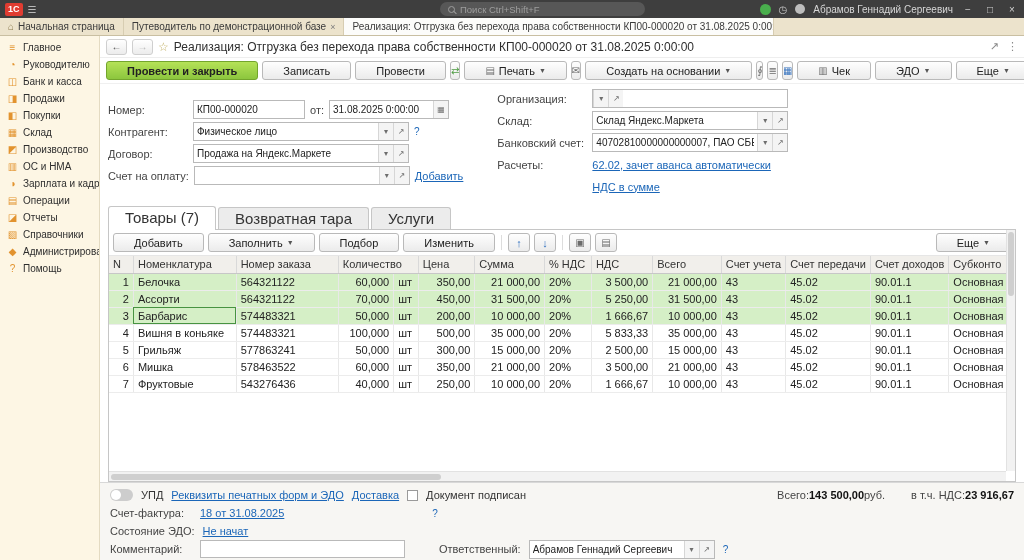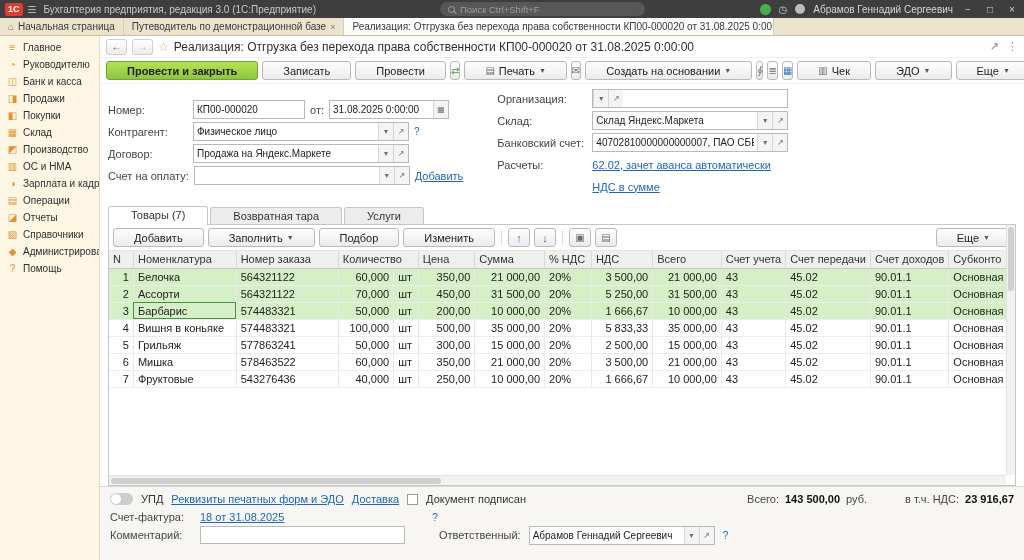--- a/index.html
+++ b/index.html
@@ -66,21 +66,21 @@
   .fld{display:flex;align-items:stretch;border:1px solid #b9b9b9;height:19px;background:#fff}
   .fld input{border:0;outline:0;font-size:10px;padding:0 3px;font-family:inherit;flex:1;min-width:0;color:#222;background:transparent}
   .fbtn{width:15px;border-left:1px solid #d6d6d6;display:flex;align-items:center;justify-content:center;color:#6e6e6e;font-size:8px;background:#f4f4f4;cursor:pointer}
   .f-number{width:112px}.f-date{width:120px}.f-main{width:216px}.f-right{width:196px}.f-resp{width:186px}.f-comment{width:205px;border:1px solid #b9b9b9;height:18px}
   .f-comment input{width:100%;height:100%;border:0;outline:0;font-size:10px;padding:0 3px;font-family:inherit}
   a.link{color:#1b66b8;text-decoration:underline;cursor:pointer;white-space:nowrap}
   .q{color:#1b66b8;font-size:10px;cursor:pointer}
 
   
   .doctabs{flex:0 0 21px;display:flex;gap:2px;padding:3px 8px 0;align-items:flex-end}
-  .dtab{border:1px solid #c6c6c6;border-bottom:0;border-radius:3px 3px 0 0;padding:2px 22px 2px;background:#ececec;color:#333;font-size:11px;cursor:pointer}
+  .dtab{border:1px solid #c6c6c6;border-bottom:0;border-radius:3px 3px 0 0;padding:2px 16px 2px;background:#ececec;color:#333;font-size:15px;cursor:pointer}
   .dtab.active{background:#fff;position:relative;top:1px;padding-bottom:4px;z-index:2}
 
   
   .tabbox{flex:1;border:1px solid #c6c6c6;margin:0 8px;display:flex;flex-direction:column;min-height:0;position:relative;background:#fff}
   .tbl-toolbar{flex:0 0 25px;display:flex;align-items:center;gap:4px;padding:3px 4px;border-bottom:1px solid #e6e6e6}
   .arrow-blue{color:#2f6fbe;font-size:11px}
   .tbl-wrap{flex:1;overflow:hidden;position:relative}
   table.grid{border-collapse:collapse;table-layout:fixed}
   .grid th{background:#f1efeb;border-right:1px solid #d9d9d9;border-bottom:1px solid #c7c7c7;font-weight:normal;color:#333;text-align:left;padding:1px 4px;height:17px;font-size:11px;white-space:nowrap;overflow:hidden;cursor:pointer}
   .grid td{border-right:1px solid #e8e8e8;border-bottom:1px solid #ececec;padding:0 4px;height:17px;font-size:11px;white-space:nowrap;overflow:hidden;cursor:pointer;color:#222}
@@ -91,34 +91,33 @@
   .vthumb{position:absolute;top:2px;left:1px;width:6px;height:64px;background:#cfcfcf;border-radius:3px}
   .hscroll{position:absolute;left:0;right:9px;bottom:0;height:10px;background:#f2f2f2;border-top:1px solid #e2e2e2;cursor:pointer}
   .hthumb{position:absolute;left:2px;top:2px;height:6px;width:330px;background:#cfcfcf;border-radius:3px}
 
   
   .footer{flex:0 0 74px;border-top:1px solid #d8d8d8;background:#f7f6f3;padding:4px 10px 3px;display:flex;flex-direction:column;gap:2px}
   .frow2{display:flex;align-items:center;gap:8px;height:16px}
   .toggle{width:23px;height:12px;border-radius:6px;background:#cdcdcd;position:relative;cursor:pointer;flex:0 0 23px}
   .toggle::after{content:"";position:absolute;left:1px;top:1px;width:10px;height:10px;border-radius:50%;background:#fff}
   .chk{width:11px;height:11px;border:1px solid #9a9a9a;background:#fff;cursor:pointer;flex:0 0 11px}
-  .totals{margin-left:auto;display:flex;gap:6px;align-items:center;color:#444}
+  .totals{margin-left:auto;display:flex;align-items:center;color:#444}
   .tot-val{font-weight:bold;color:#111}
   .gap30{width:26px}
   .flab{min-width:82px;color:#444;white-space:nowrap}
 </style>
 </head>
 <body>
 
 <div class="app">
 
   <div class="titlebar">
     <span class="logo">1С</span>
     <span class="hamb">☰</span>
-    <span class="tb-title">Бухгалтерия предприятия, редакция 3.0 (1С:Предприятие)</span>
     <div class="tb-search">
       <span class="mag"></span>
       <span>Поиск Ctrl+Shift+F</span>
     </div>
     <div class="tb-right">
       <span class="chat-dot"></span>
       <span class="hist">◷</span>
       <span class="user-ic"></span>
       <span class="user-nm">Абрамов Геннадий Сергеевич</span>
       <span class="win-btn">−</span>
@@ -546,20 +545,24 @@
             <span>в т.ч. НДС:</span>
             <span class="tot-val">23 916,67</span>
           </span>
         </div>
         <div class="frow2">
           <span class="flab">Счет-фактура:</span>
           <a class="link">18 от 31.08.2025</a>
           <span class="q" style="margin-left:140px">?</span>
         </div>
         <div class="frow2">
+          <span class="flab">Состояние ЭДО:</span>
+          <a class="link">Не начат</a>
+        </div>
+        <div class="frow2">
           <span class="flab">Комментарий:</span>
           <span class="f-comment"><input value="" style=""></span>
           <span style="width:18px"></span>
           <span class="flabel">Ответственный:</span>
           <span class="fld f-resp">
               <input value="Абрамов Геннадий Сергеевич" style="">
               <span class="fbtn">▾</span>
               <span class="fbtn">↗</span>
             </span>
           <span class="q">?</span>

